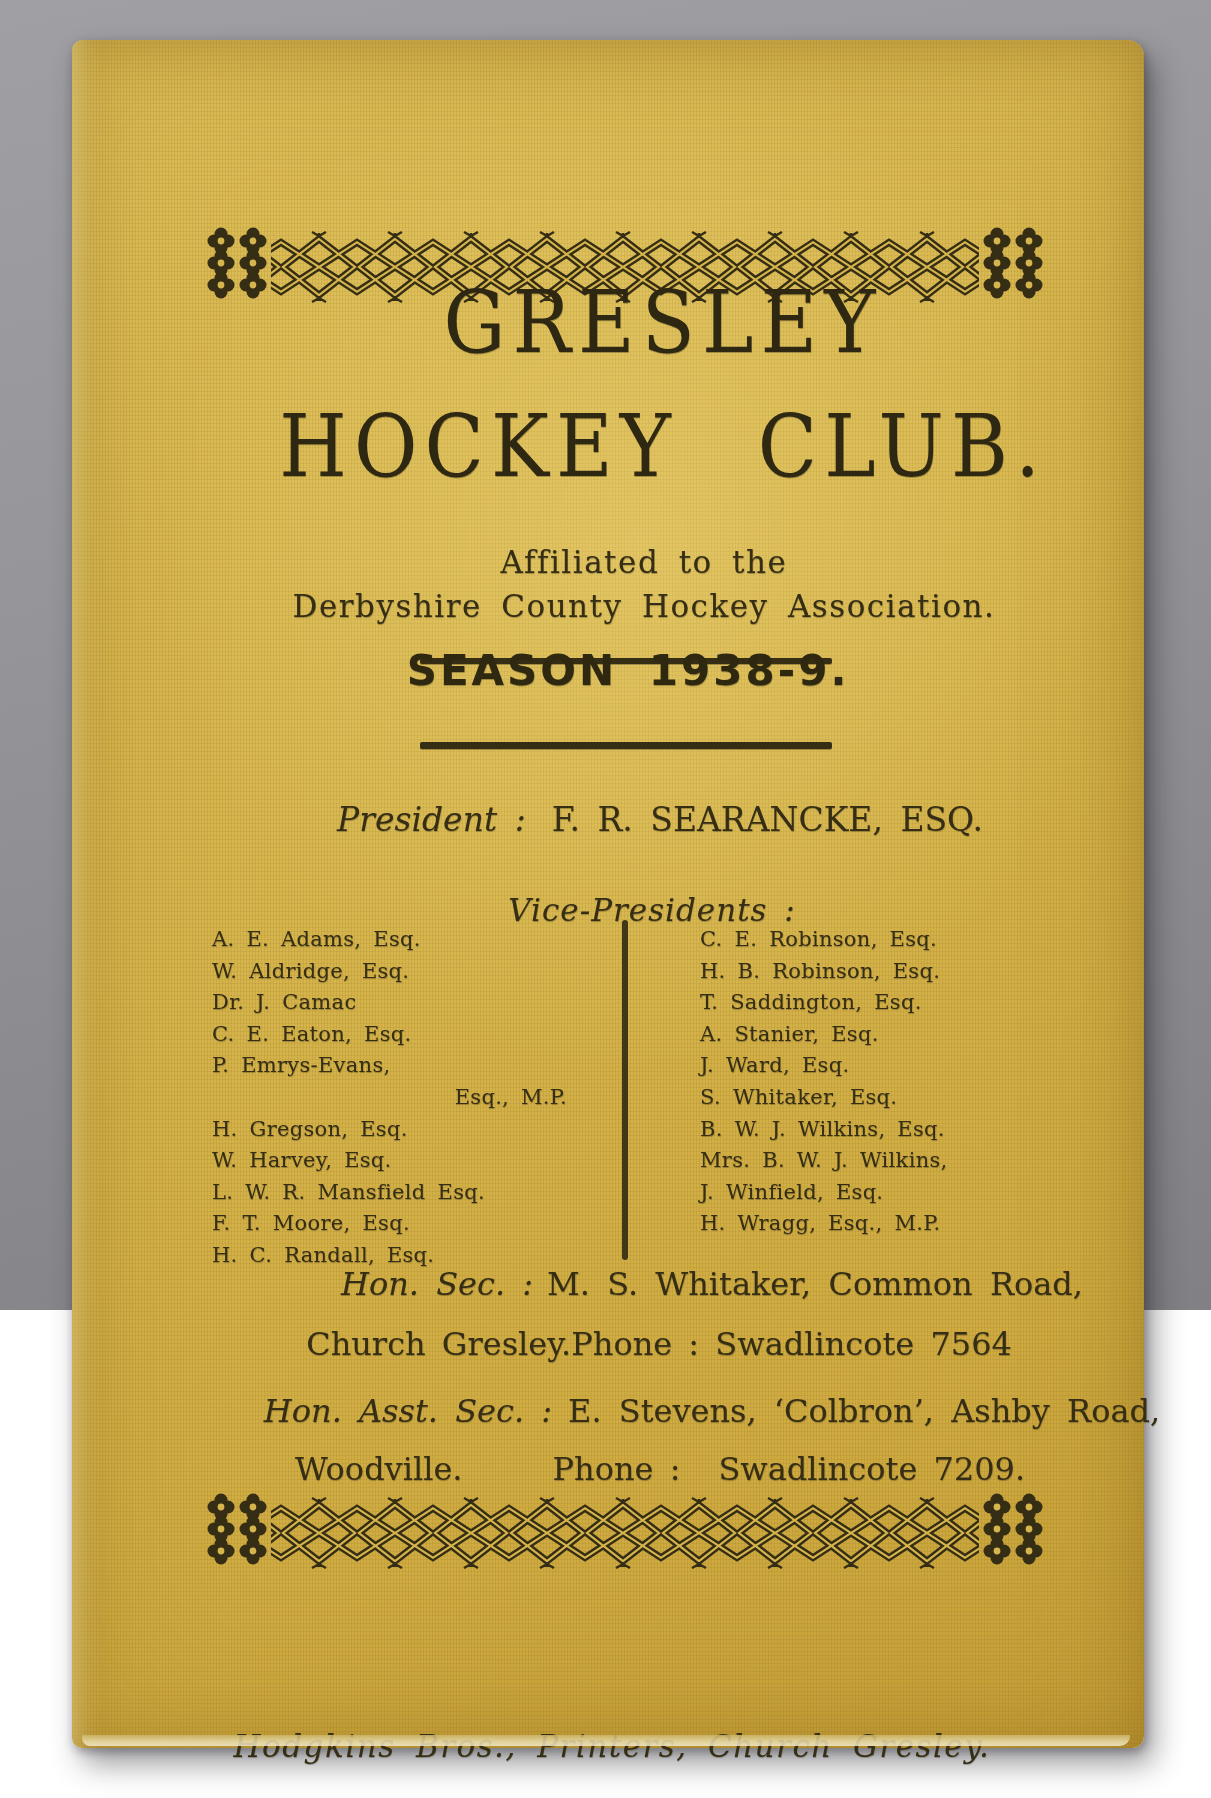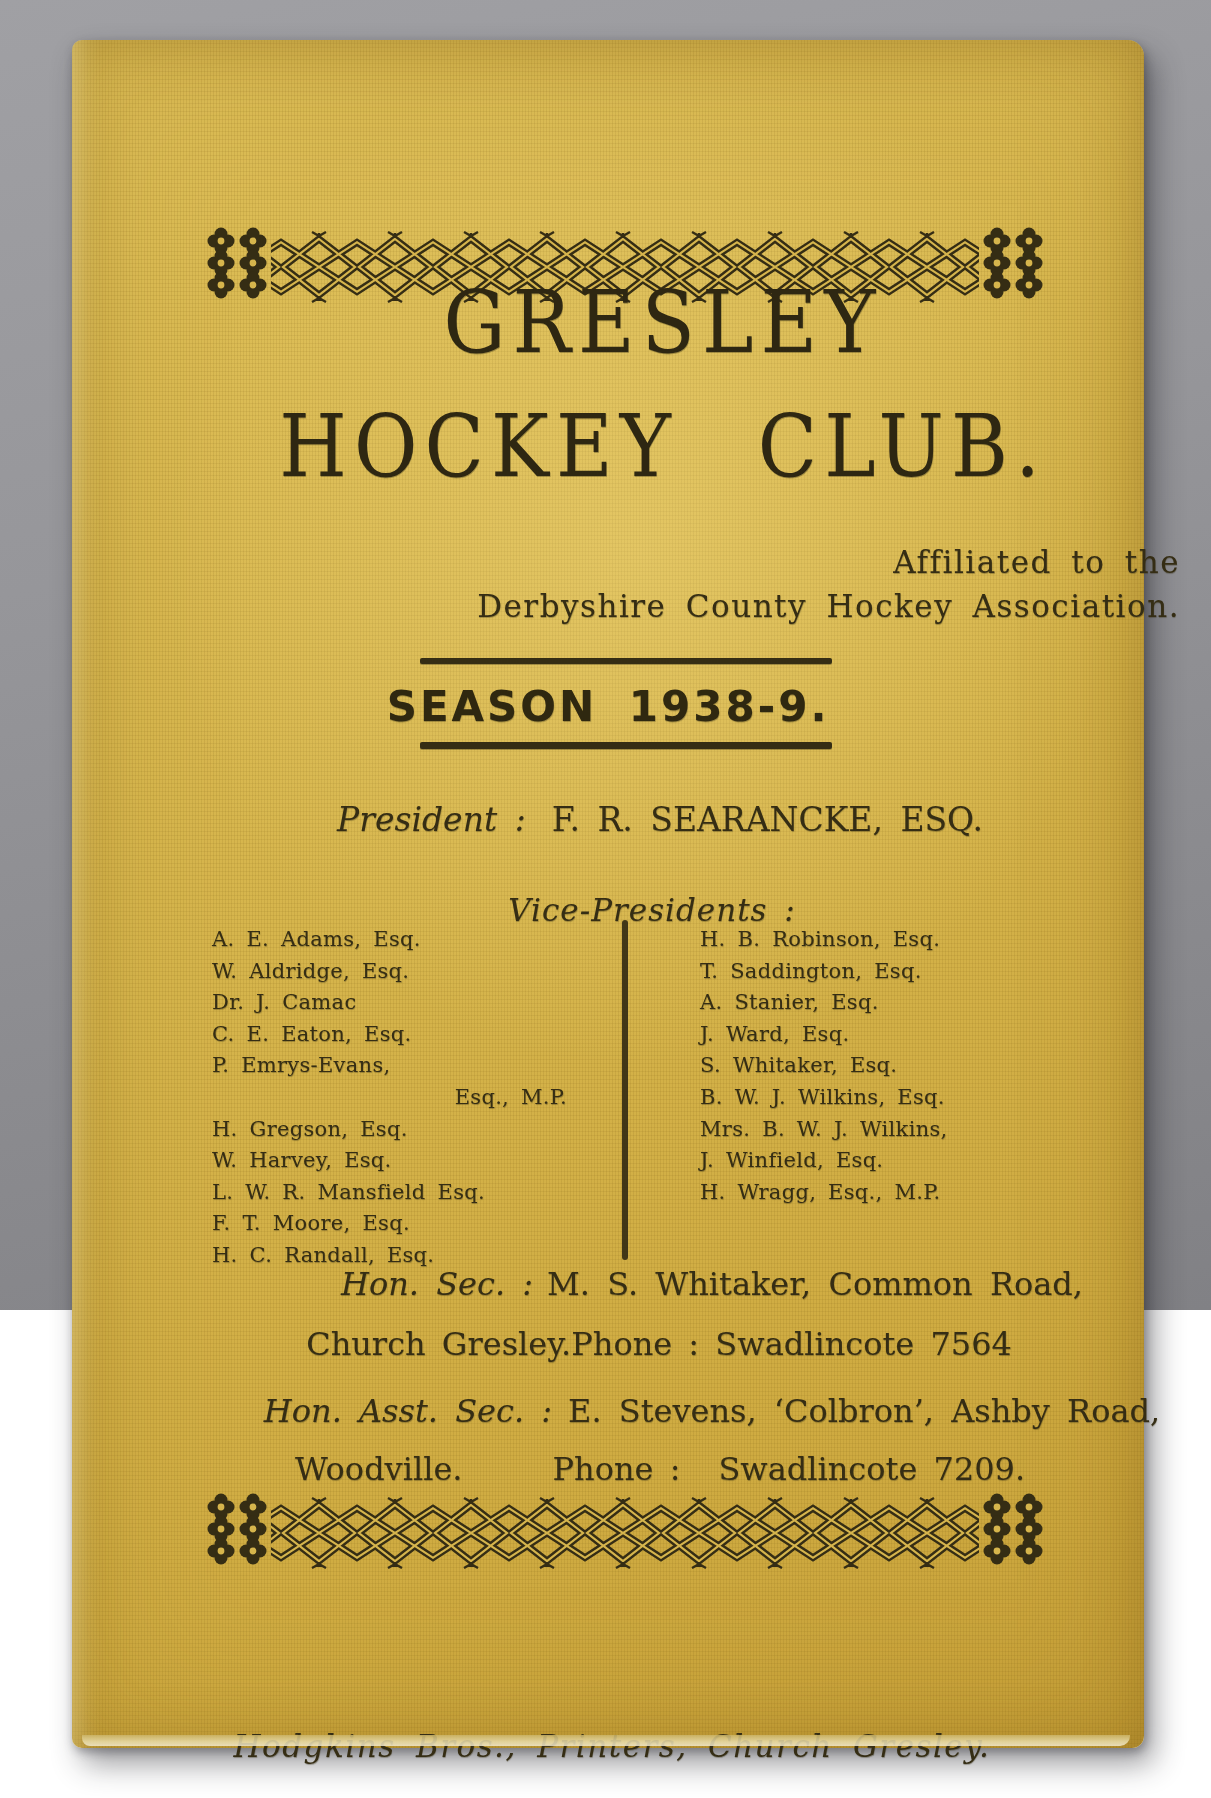--- a/index.html
+++ b/index.html
@@ -51,31 +51,31 @@
 
   .title{
     margin:0;font-weight:normal;font-size:86px;line-height:1.04;
     letter-spacing:8px;color:#2e2712;
     transform:scaleX(0.90);transform-origin:50% 50%;
     padding-left:58px;
   }
   .title.l1{top:238px;}
   .title.l2{top:362px;word-spacing:0.62em;}
 
-  .aff{font-size:31px;letter-spacing:1.5px;word-spacing:8px;padding-left:36px;text-align:right;}
+  .aff{font-size:31px;letter-spacing:1.5px;word-spacing:8px;padding-left:36px;}
   .aff.a1{top:504px;}
   .aff.a2{top:548px;}
 
   .season-rule{position:absolute;left:348px;width:412px;height:6px;background:#352d14;border-radius:2px;box-shadow:0 1px 0 rgba(53,45,20,0.35);}
   .season-rule.r1{top:618px;}
   .season-rule.r2{top:702px;height:7px;}
   .season{
-    top:642px;font-family:"DejaVu Sans","Liberation Sans",sans-serif;
+    top:606px;font-family:"DejaVu Sans","Liberation Sans",sans-serif;
     font-weight:bold;font-size:42px;letter-spacing:3px;word-spacing:14px;
-    color:#2f2810;
+    color:#2f2810;padding-left:20px;
   }
 
   .president{top:760px;font-size:33px;word-spacing:7px;padding-left:52px;}
   .president .label{margin-right:26px;}
   .vp-label{top:852px;font-size:31px;letter-spacing:1px;word-spacing:6px;padding-left:44px;}
 
   .vp-columns{position:absolute;top:876px;left:0;width:100%;height:352px;}
   .vp-col{position:absolute;top:8px;font-size:21px;line-height:31.6px;letter-spacing:0.3px;word-spacing:5px;white-space:nowrap;}
   .vp-col.left{left:140px;width:380px;}
   .vp-col.right{left:628px;width:420px;}
@@ -234,20 +234,21 @@
         <div class="row">P. Emrys-Evans,</div>
         <div class="row cont">Esq., M.P.</div>
         <div class="row">H. Gregson, Esq.</div>
         <div class="row">W. Harvey, Esq.</div>
         <div class="row">L. W. R. Mansfield Esq.</div>
         <div class="row">F. T. Moore, Esq.</div>
         <div class="row">H. C. Randall, Esq.</div>
       </div>
       <div class="vp-divider"></div>
       <div class="vp-col right">
+        <div class="row">C. E. Robinson, Esq.</div>
         <div class="row">H. B. Robinson, Esq.</div>
         <div class="row">T. Saddington, Esq.</div>
         <div class="row">A. Stanier, Esq.</div>
         <div class="row">J. Ward, Esq.</div>
         <div class="row">S. Whitaker, Esq.</div>
         <div class="row">B. W. J. Wilkins, Esq.</div>
         <div class="row">Mrs. B. W. J. Wilkins,</div>
         <div class="row">J. Winfield, Esq.</div>
         <div class="row">H. Wragg, Esq., M.P.</div>
       </div>

